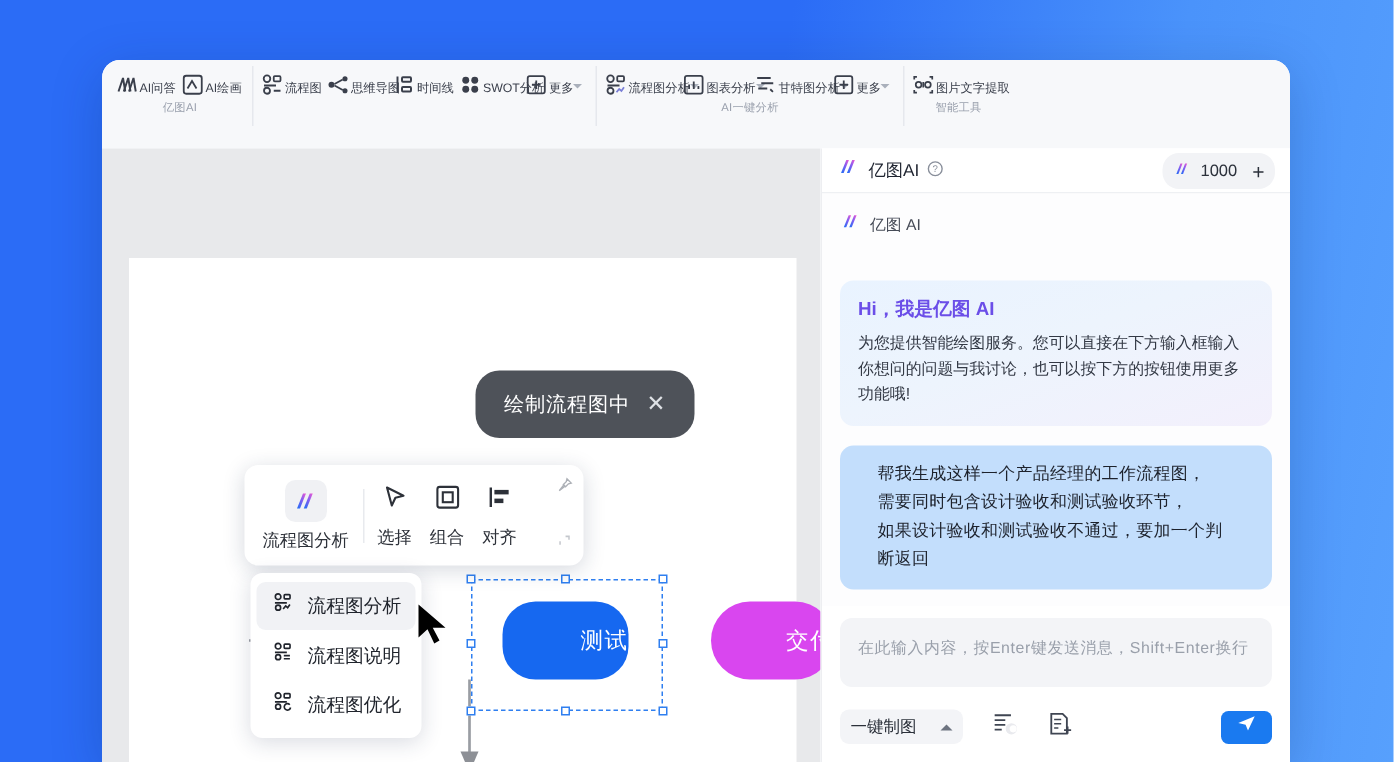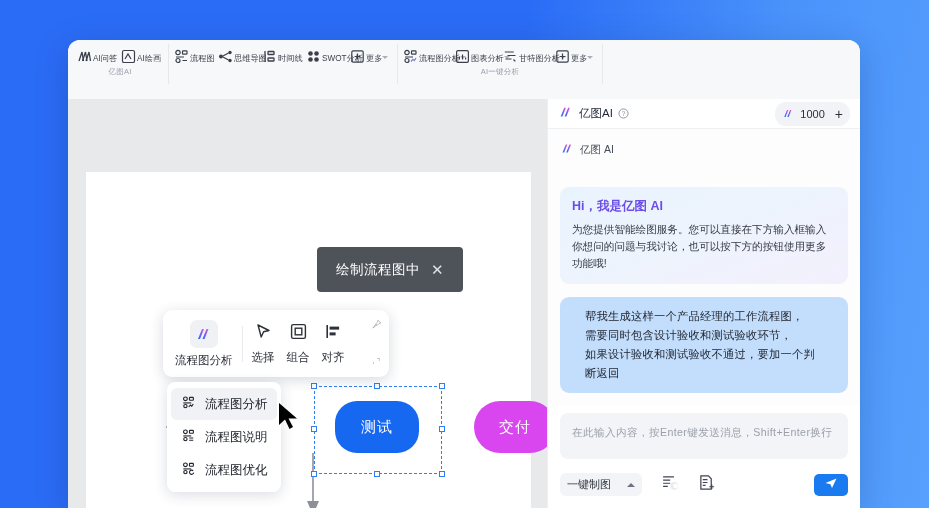--- a/index.html
+++ b/index.html
@@ -55,21 +55,21 @@
     background: #e8e9eb;
   }
   #paper {
     position: absolute; left: 18px; top: 73px; width: 445px; height: 395px;
     background: #ffffff;
   }
 
   
   #draw-toast {
     position: absolute; left: 249px; top: 148px;
-    width: 146px; height: 45px; border-radius: 4px;
+    width: 146px; height: 45px; border-radius: 16px;
     background: #4e5259;
     display: flex; align-items: center; justify-content: center; gap: 11px;
     color: #fff; font-size: 13.5px; letter-spacing: .5px;
   }
   #draw-toast .closeg { font-size: 15px; color: #dfe2e6; line-height: 1; }
 
   
   #mini-toolbar {
     position: absolute; left: 95px; top: 211px;
     width: 226px; height: 67px;
@@ -100,21 +100,21 @@
   .fm-item {
     height: 32px; display: flex; align-items: center; gap: 9px;
     padding: 0 10px; margin: 1px 4px; border-radius: 6px; cursor: pointer;
   }
   .fm-item.active { background: #f1f2f5; }
   .fm-item .fm-label { font-size: 12.5px; color: #20242c; white-space: nowrap; }
 
   
   #mouse-cursor { position: absolute; left: 210px; top: 303px; }
   .node {
-    position: absolute; display: flex; align-items: center; justify-content: center;
+    position: absolute; display: flex; align-items: center; justify-content: flex-end;
     color: #fff; font-size: 15px; letter-spacing: 1px;
   }
   #node-test   { left: 267px; top: 302px; width: 84px; height: 52px; background: #1668f0; border-radius: 22px; }
   #node-deliver{ left: 406px; top: 302px; width: 82px; height: 52px; background: #1877f2; border-radius: 26px; }
 
   
   #sel-box {
     position: absolute; left: 246px; top: 287px; width: 128px; height: 88px;
     border: 1.5px dashed #2f7ff0;
   }
@@ -352,20 +352,38 @@
           </span>
           <span class="rlabel">更多</span>
           <span class="rcaret"></span>
         </div>
       </div>
       <div class="rgroup-label">AI一键分析</div>
     </div>
 
     <div class="rsep"></div>
 
+    <div class="rgroup">
+      <div class="rgroup-items">
+        <div class="rbtn" style="width:64px">
+          <span class="ricon">
+            <svg width="17" height="17" viewBox="0 0 17 17">
+                <g fill="none" stroke="#3a3f4b" stroke-width="1.15">
+                  <path d="M2.5 5 V3.2 h1.8 M14.5 5 V3.2 h-1.8 M2.5 12 v1.8 h1.8 M14.5 12 v1.8 h-1.8"></path>
+                  <circle cx="5.4" cy="8.5" r="1.9"></circle>
+                  <circle cx="11.6" cy="8.5" r="1.9"></circle>
+                  <path d="M8.5 6.6 v3.8"></path>
+                </g>
+              </svg>
+          </span>
+          <span class="rlabel">图片文字提取</span>
+        </div>
+      </div>
+      <div class="rgroup-label">智能工具</div>
+    </div>
   </div>
 
   <div id="canvas-backdrop">
     <div id="paper">
 
       <svg id="flow-svg" width="445" height="395" style="position:absolute;left:0;top:0">
         <line x1="80" y1="255" x2="185" y2="255" stroke="#9a9da3" stroke-width="1.6"></line>
         <line x1="269" y1="255" x2="325" y2="255" stroke="#9a9da3" stroke-width="1.6"></line>
         <line x1="227" y1="281" x2="227" y2="330" stroke="#9a9da3" stroke-width="1.8"></line>
         <polygon points="227,343 221,329 233,329" fill="#8d9096"></polygon>

